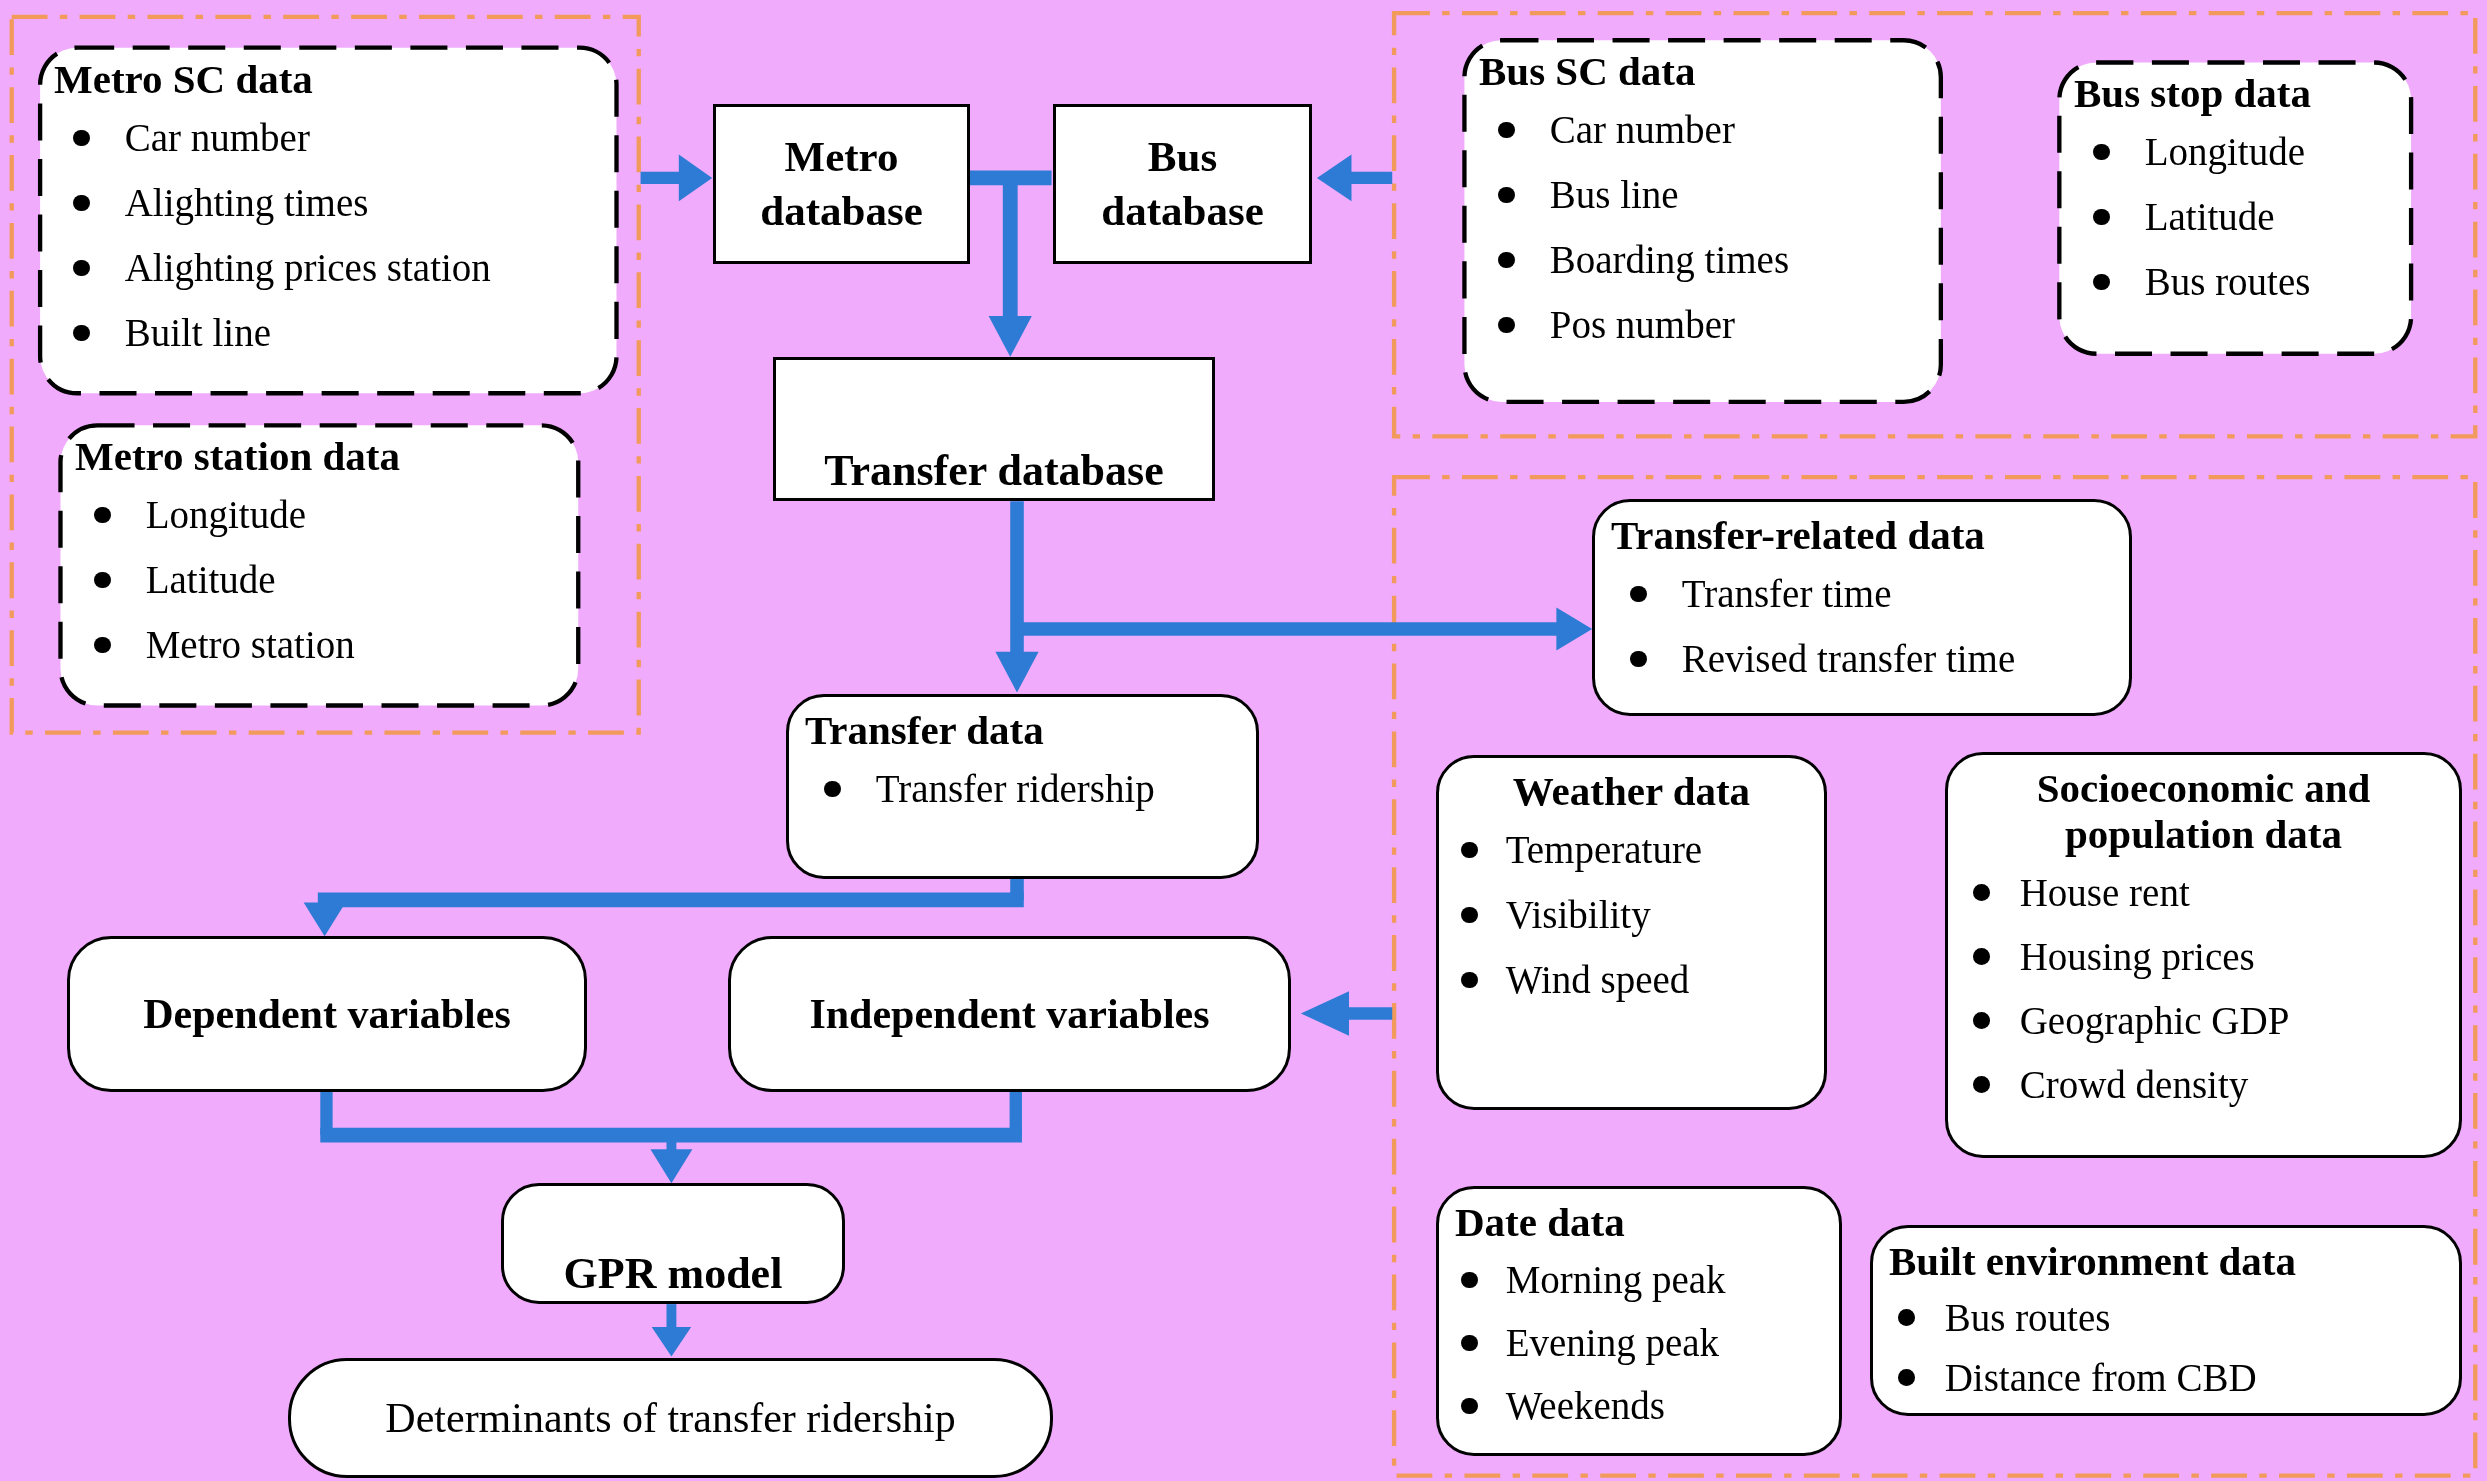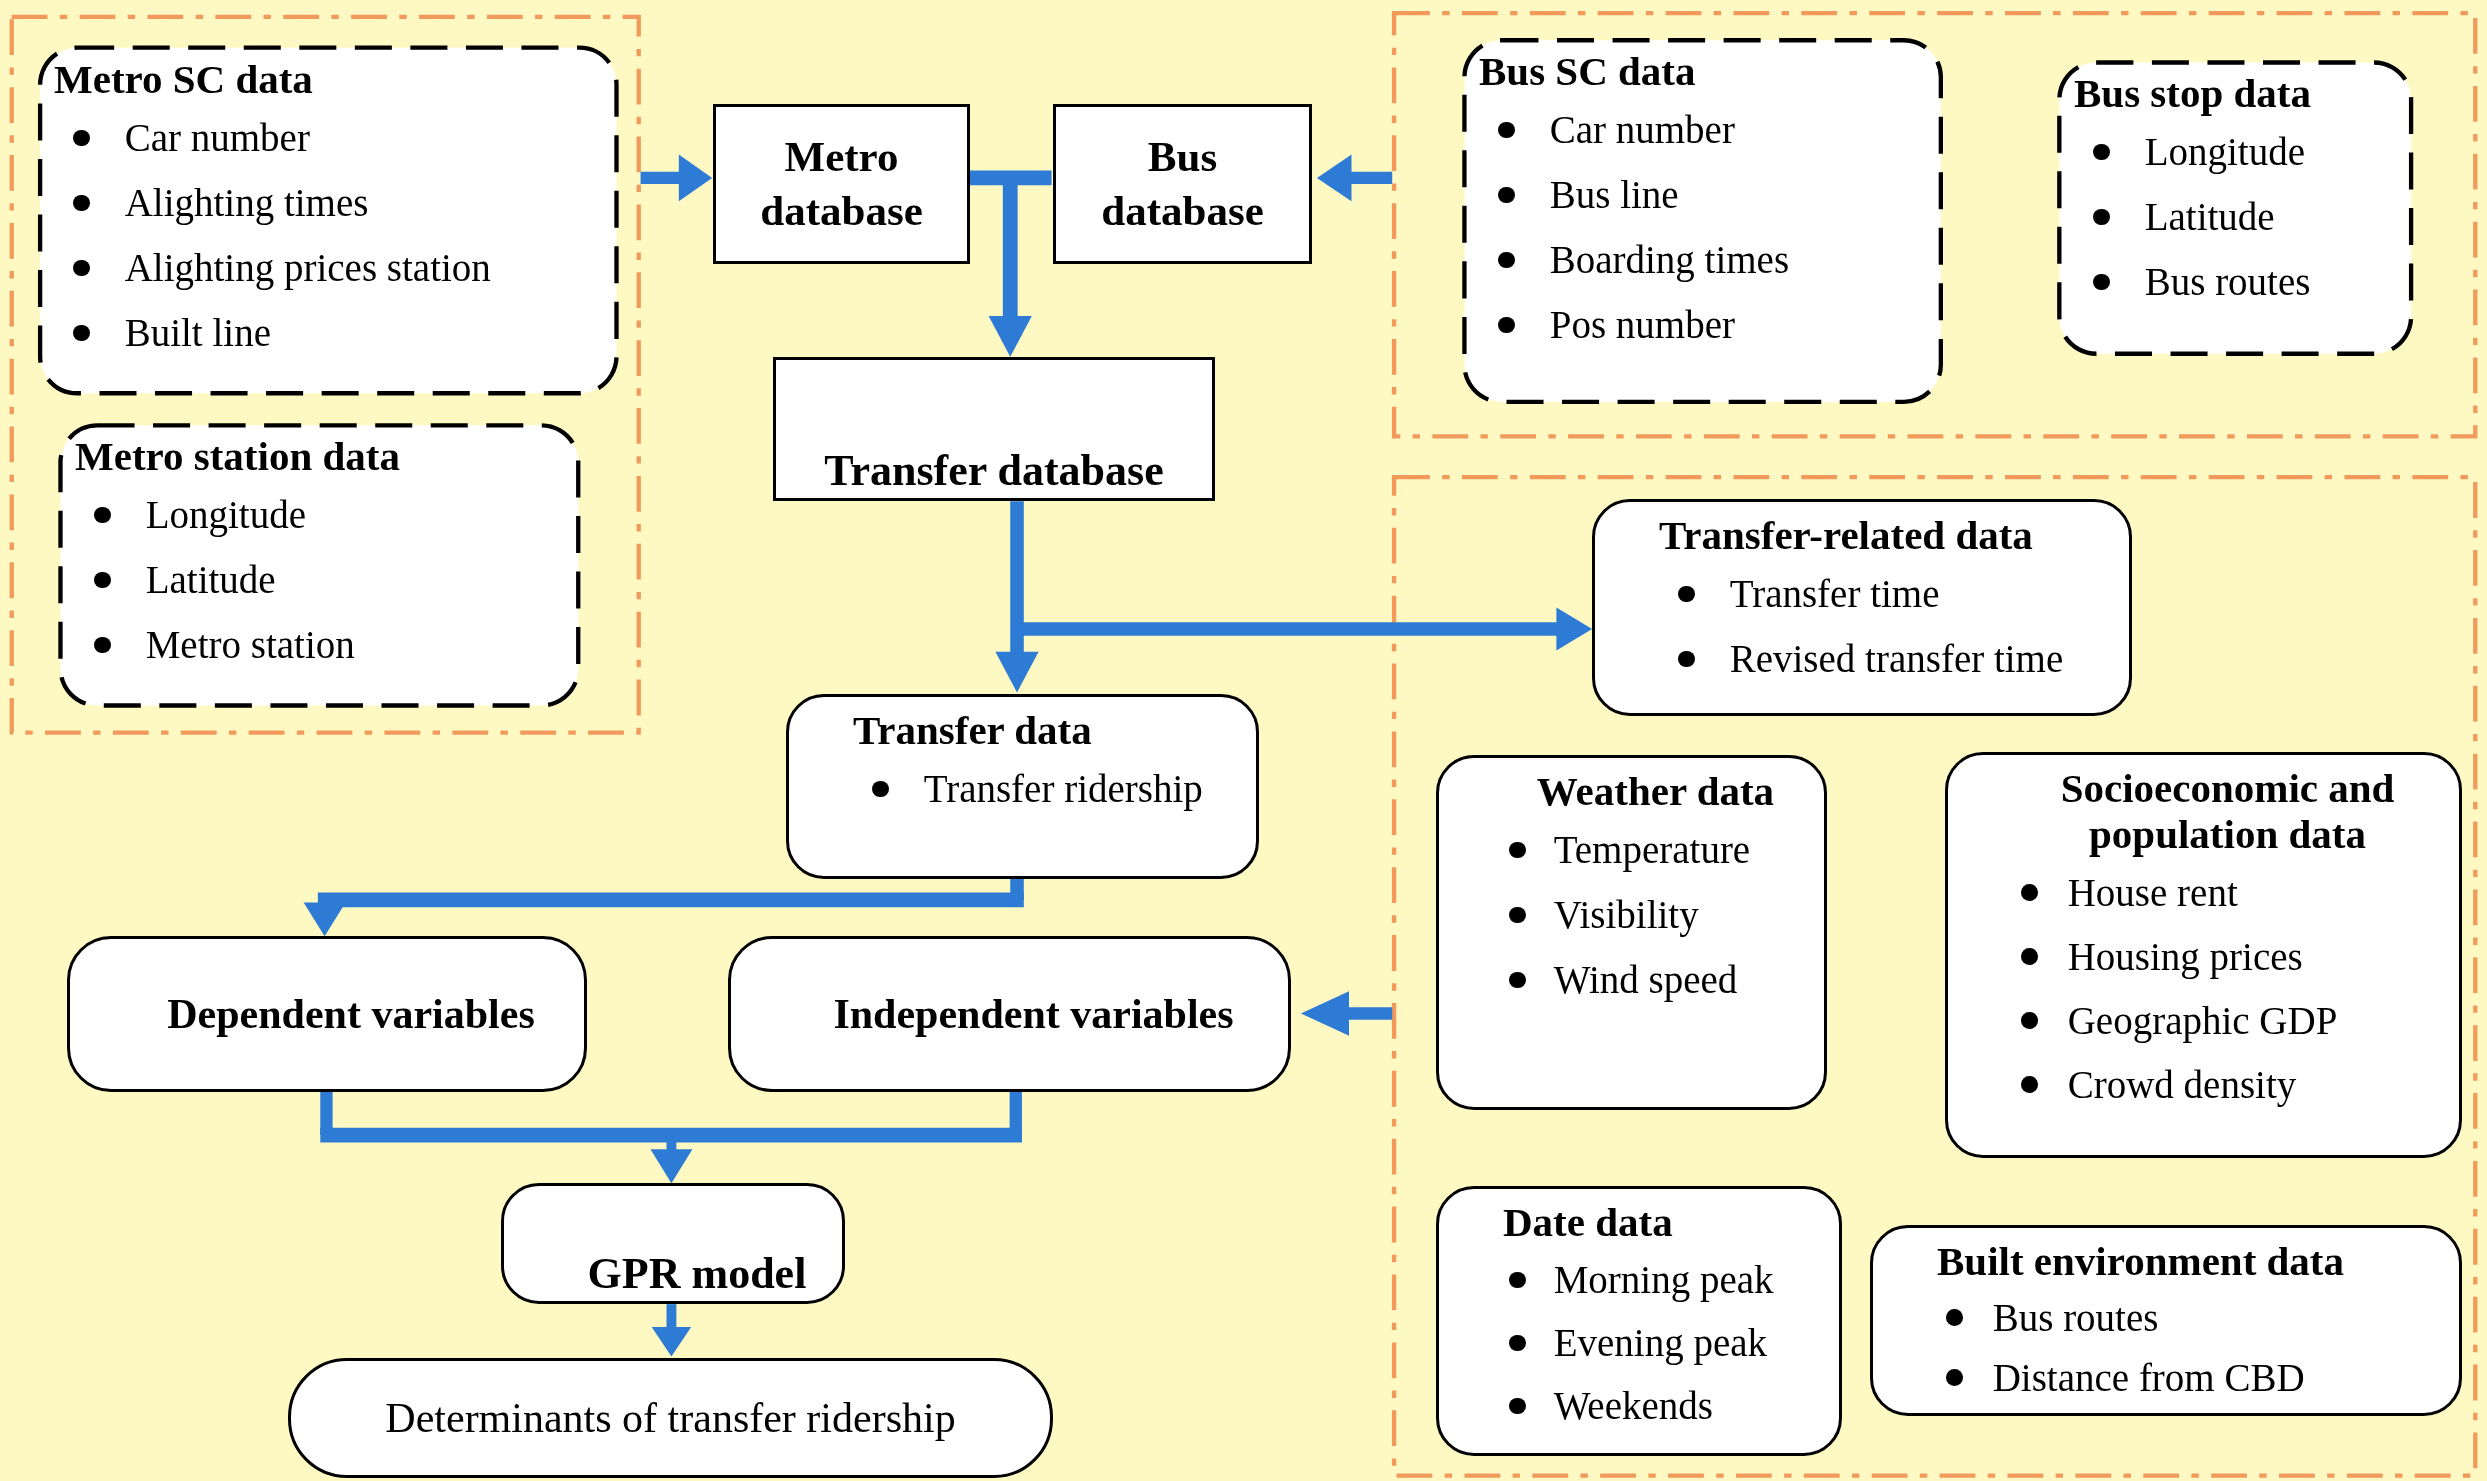--- a/index.html
+++ b/index.html
@@ -4,31 +4,31 @@
 <style>
   :root{
     --blue:#2E7BD6;
     --orange:#F19A5B;
     --ink:#000000;
   }
   html,body{margin:0;padding:0;background:#ffffff;}
   #canvas{
     position:relative;
     width:2487px;height:1482px;
-    background:#fef9c3;
+    background:#f0abfc;
     font-family:"Liberation Serif",serif;
     overflow:hidden;
   }
   #wires{position:absolute;left:0;top:0;z-index:1;}
   .box{
     position:absolute;z-index:2;box-sizing:border-box;
     background:transparent;color:var(--ink);
   }
   .solid{background:#ffffff;border:3.7px solid var(--ink);}
-  .rounded{border-radius:38px;padding-left:48px;}
+  .rounded{border-radius:38px;}
   .biground{border-radius:59px;}
   .rect{border-width:3.1px;border-radius:0;}
   .title{
     font-weight:bold;font-size:41px;line-height:1.12;
     padding:11px 5px 2.5px 16px;white-space:nowrap;
   }
   .title.center{text-align:center;padding-left:5px;white-space:normal;}
   .row{display:flex;align-items:center;height:65px;padding-left:35px;}
   .dot{width:16.7px;height:16.7px;border-radius:50%;background:var(--ink);flex:0 0 16.7px;margin-right:35px;}
   .txt{font-size:39px;white-space:nowrap;}

